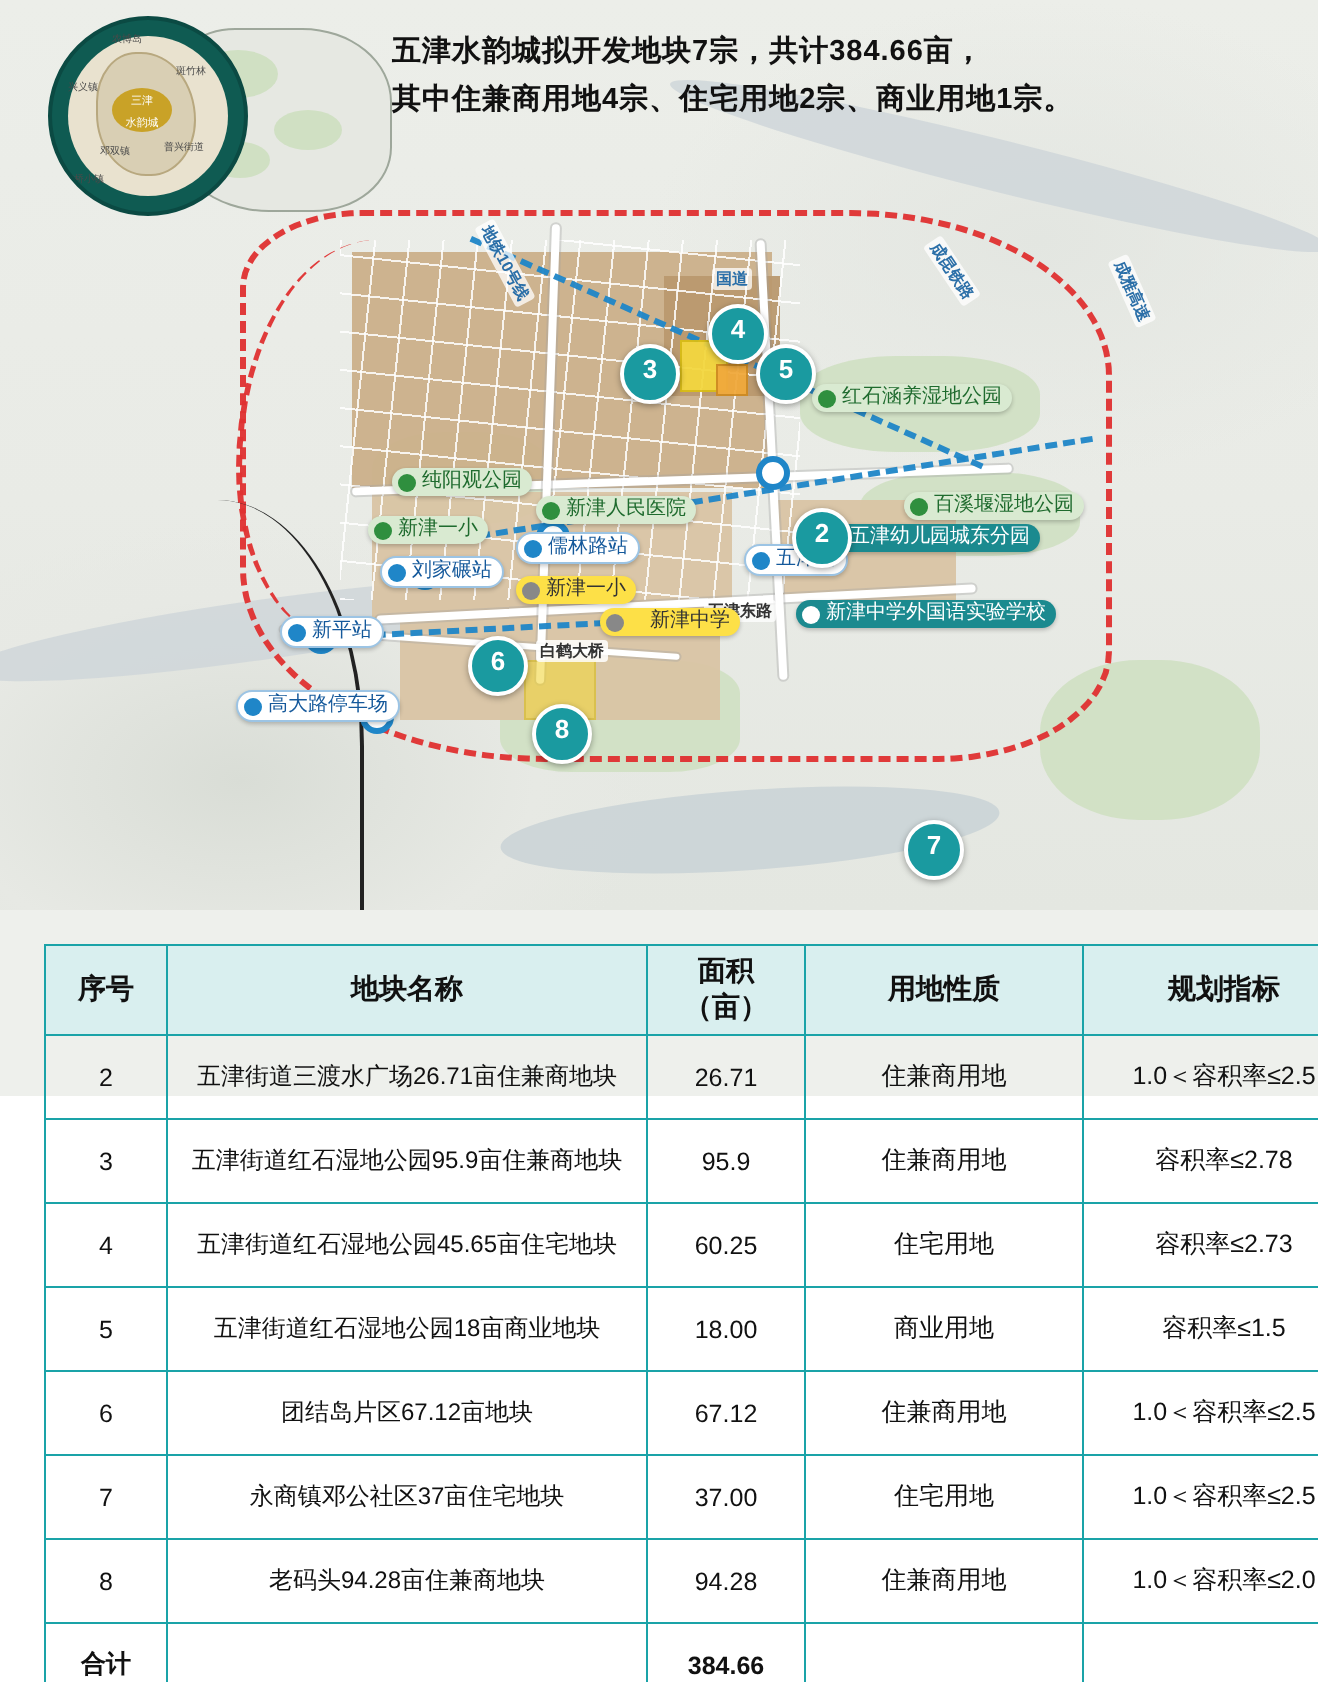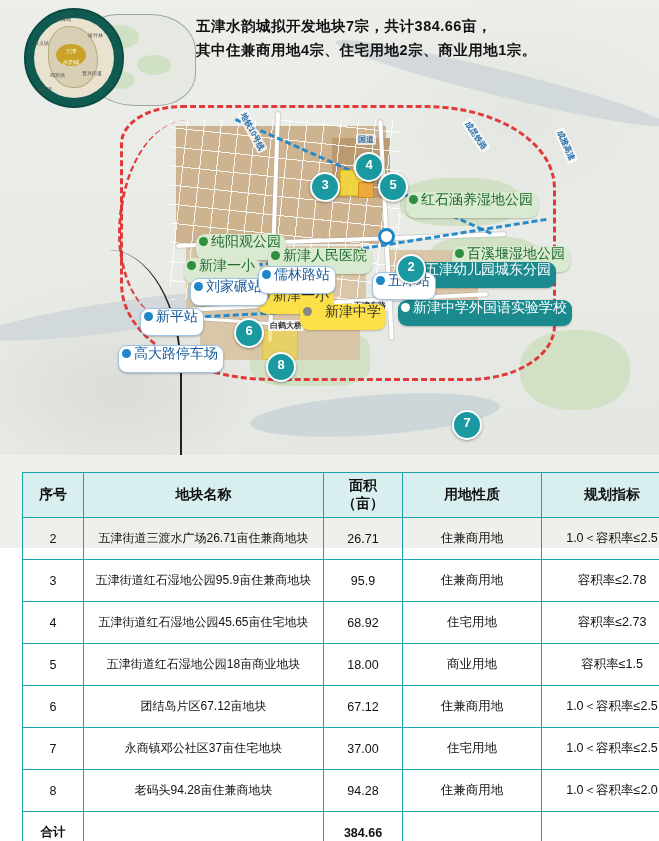--- a/index.html
+++ b/index.html
@@ -97,22 +97,22 @@
   #locator .tinylabel{position:absolute;font-size:5px;color:#4a4a4a;}
   #locator .outline{
     position:absolute;left:60px;top:6px;width:110px;height:90px;
     background:#e6e8e2;border:1.5px solid #9aa497;border-radius:30% 40% 35% 45%;
     opacity:.95;
   }
   #locator .outline .g{position:absolute;background:#cfe0c2;border-radius:50%;}
   
   .pill{
     position:absolute;display:flex;align-items:center;
-    background:#ffffff;border-radius:9px;padding:1px 5px 13px 3px;
-    font-size:14px;line-height:12px;white-space:nowrap;
+    background:#ffffff;border-radius:9px;padding:1px 5px 1px 3px;
+    font-size:10px;line-height:12px;white-space:nowrap;
     box-shadow:0 1px 2px rgba(0,0,0,.22);
     text-align:right;
   }
   .pill .dot{
     width:9px;height:9px;border-radius:50%;margin-right:3px;flex:0 0 auto;
     display:inline-block;
   }
   .pill.green{background:#d9ead1;color:#1f6b2e;}
   .pill.green .dot{background:#2f8f3e;}
   .pill.blue{background:#ffffff;color:#15599b;border:1px solid #9cc4e4;}
@@ -333,21 +333,21 @@
       <tr>
         <td>3</td>
         <td class="name">五津街道红石湿地公园95.9亩住兼商地块</td>
         <td>95.9</td>
         <td>住兼商用地</td>
         <td>容积率≤2.78</td>
       </tr>
       <tr>
         <td>4</td>
         <td class="name">五津街道红石湿地公园45.65亩住宅地块</td>
-        <td>68.92</td>
+        <td>60.25</td>
         <td>住宅用地</td>
         <td>容积率≤2.73</td>
       </tr>
       <tr>
         <td>5</td>
         <td class="name">五津街道红石湿地公园18亩商业地块</td>
         <td>18.00</td>
         <td>商业用地</td>
         <td>容积率≤1.5</td>
       </tr>

